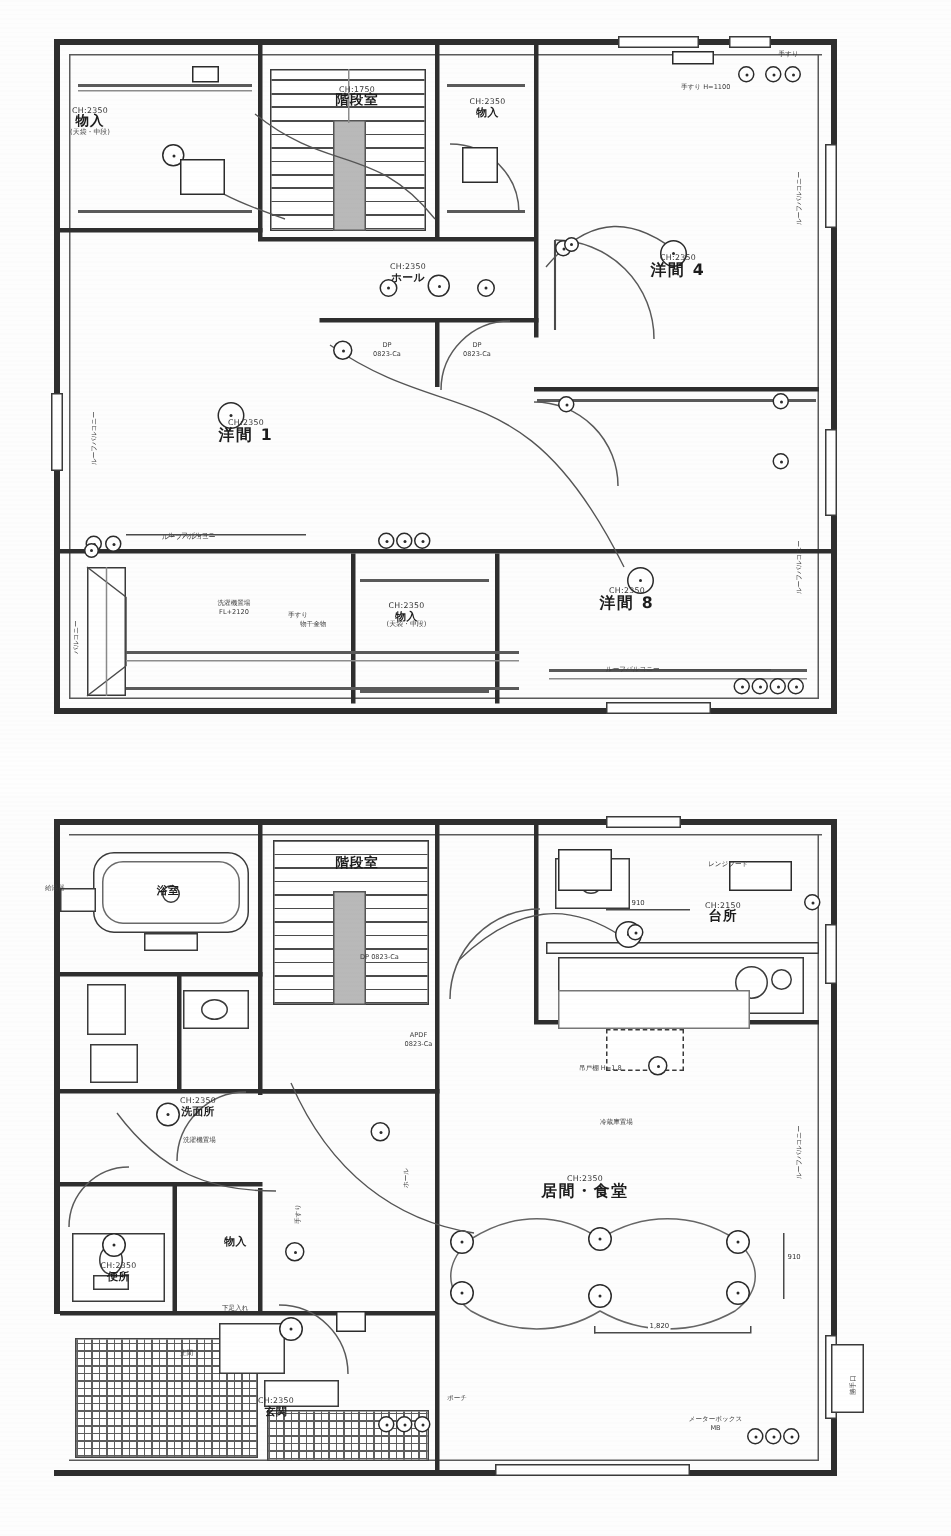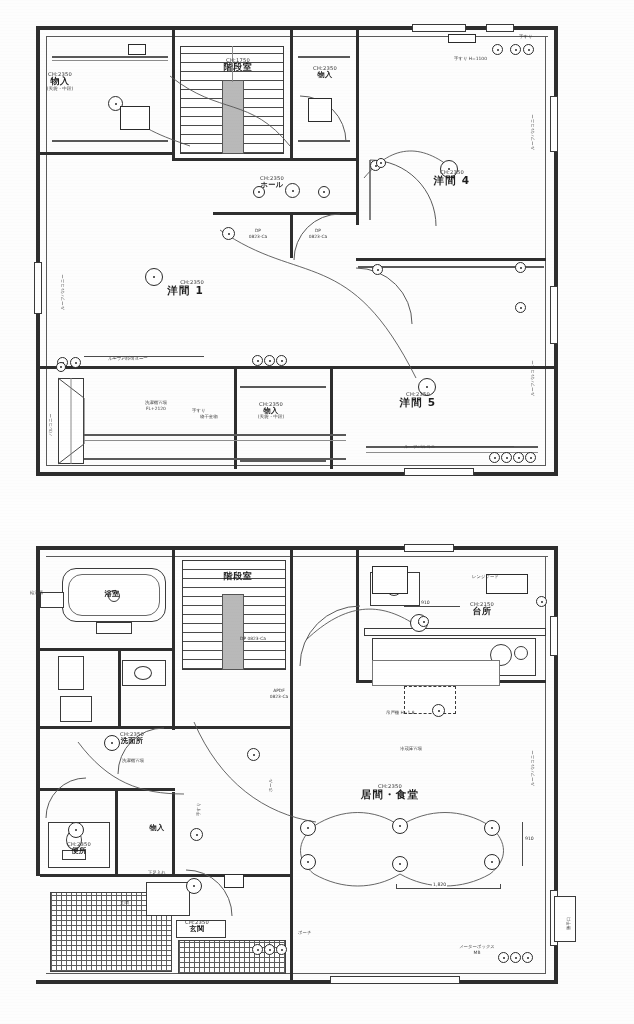--- a/index.html
+++ b/index.html
@@ -176,27 +176,27 @@
       <span class="rn xs">物入</span>
     </div>
     <div class="room" style="left:412px;top:170px;width:80px;">
       <span class="ch">CH:2350</span>
       <span class="rn">洋間 4</span>
     </div>
     <div class="room" style="left:244px;top:176px;width:56px;">
       <span class="ch">CH:2350</span>
       <span class="rn xs">ホール</span>
     </div>
-    <div class="room" style="left:124px;top:280px;width:80px;text-align:right;">
+    <div class="room" style="left:124px;top:280px;width:80px;">
       <span class="ch">CH:2350</span>
       <span class="rn">洋間 1</span>
     </div>
     <div class="room" style="left:378px;top:392px;width:80px;">
       <span class="ch">CH:2350</span>
-      <span class="rn">洋間 5</span>
+      <span class="rn">洋間 8</span>
     </div>
     <div class="room" style="left:243px;top:402px;width:56px;">
       <span class="ch">CH:2350</span>
       <span class="rn xs">物入</span>
       <span class="sub">(天袋・中段)</span>
     </div>
 
     <div class="note c" style="left:126px;top:400px;width:60px;white-space:pre-line;">洗濯機置場
 FL+2120</div>
     <div class="vnote" style="left:48px;top:436px;">バルコニー</div>
@@ -361,21 +361,21 @@
       <span class="ch">CH:2350</span>
       <span class="rn xs">洗面所</span>
     </div>
     <div class="room" style="left:90px;top:60px;width:44px;">
       <span class="rn xs">浴室</span>
     </div>
     <div class="room" style="left:56px;top:312px;width:46px;">
       <span class="ch">CH:2350</span>
       <span class="rn xs">便所</span>
     </div>
-    <div class="room" style="left:158px;top:390px;width:52px;margin-left:13px;">
+    <div class="room" style="left:158px;top:402px;width:52px;">
       <span class="ch">CH:2350</span>
       <span class="rn xs">玄関</span>
     </div>
     <div class="room" style="left:136px;top:294px;width:42px;">
       <span class="rn xs">物入</span>
     </div>
 
     <div class="note" style="left:30px;top:60px;">給湯器</div>
     <div class="note" style="left:122px;top:228px;">洗濯機置場</div>
     <div class="note" style="left:472px;top:44px;">レンジフード</div>

